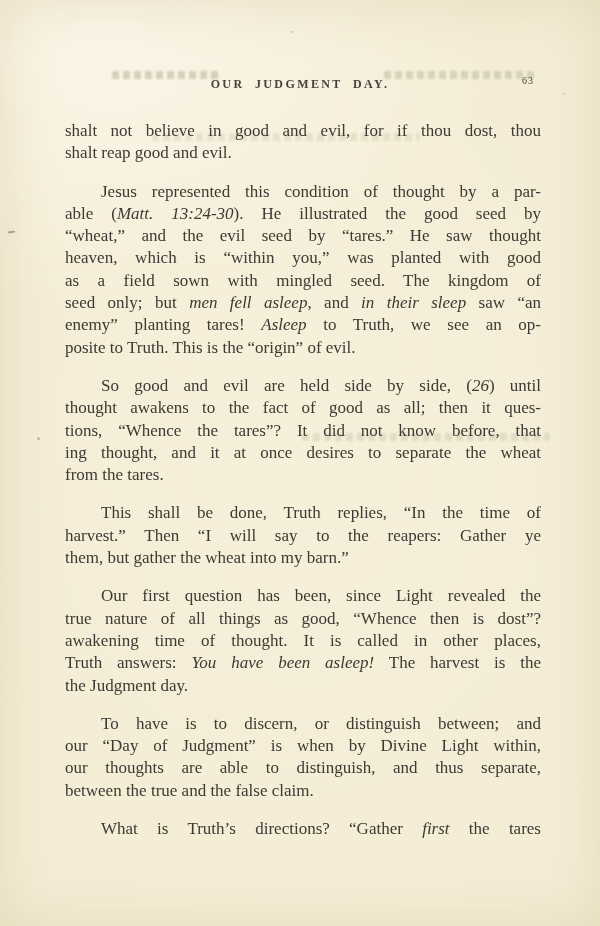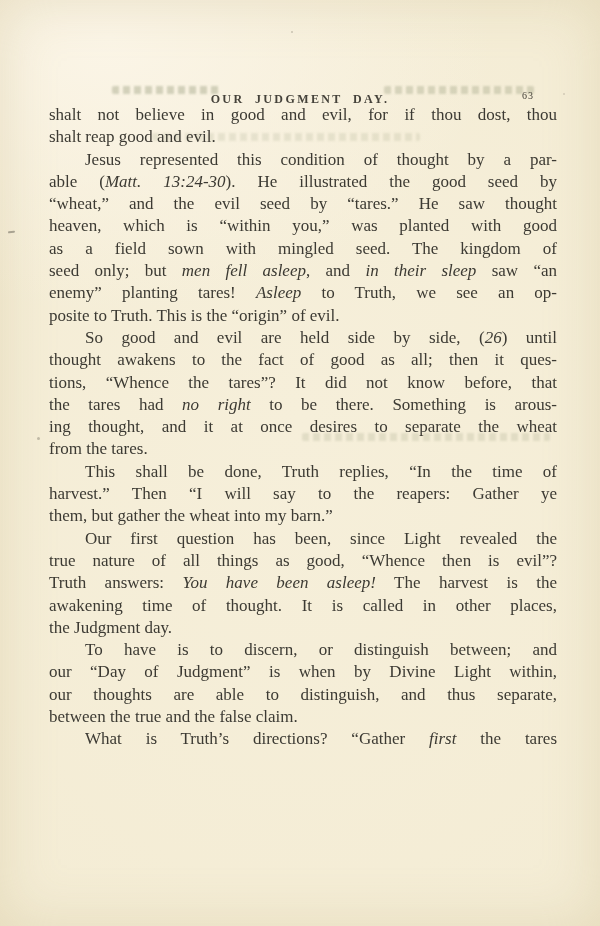--- a/index.html
+++ b/index.html
@@ -11,38 +11,38 @@
   }
   .page {
     position: relative;
     width: 600px; height: 926px;
     background:
       radial-gradient(ellipse 700px 500px at 18% 4%, #fbf5e7 0%, rgba(251,245,231,0) 55%),
       radial-gradient(ellipse 900px 1200px at 50% 45%, #f6efda 0%, #f3ebd2 78%, #eee4c6 100%);
     box-shadow: inset 0 0 55px rgba(196,178,130,0.30);
   }
   .running-head {
-    position: absolute; top: 16px; left: 0; width: 100%; height: 100px;
+    position: absolute; top: 1px; left: 0; width: 100%; height: 100px;
   }
   .head-title {
     position: absolute; top: 76px; left: 0; width: 100%;
     text-align: center;
     font-size: 12px; font-weight: 700;
     letter-spacing: 2.4px; word-spacing: 5px;
     color: #45423a;
   }
   .head-page-num {
     position: absolute; top: 74px; right: 66px;
     font-size: 10px; color: #3e3b33;
     letter-spacing: 1px;
   }
   .page-body {
     position: absolute; top: 104px; left: 49px; width: 508px;
   }
-  .paragraph { margin: 0; }
+  .paragraph { margin: 16px; }
   .line {
     font-size: 17px; line-height: 22.3px;
     color: #3c3a33;
     white-space: normal;
   }
   .line.just { text-align: justify; text-align-last: justify; }
   .line.indent { text-indent: 36px; }
   .line i { font-style: italic; }
   
   .ghost {
@@ -96,34 +96,33 @@
         <div class="line just">heaven, which is “within you,” was planted with good</div>
         <div class="line just">as a field sown with mingled seed. The kingdom of</div>
         <div class="line just">seed only; but <i>men fell asleep</i>, and <i>in their sleep</i> saw “an</div>
         <div class="line just">enemy” planting tares! <i>Asleep</i> to Truth, we see an op-</div>
         <div class="line">posite to Truth. This is the “origin” of evil.</div>
       </div>
       <div class="paragraph">
         <div class="line just indent">So good and evil are held side by side, (<i>26</i>) until</div>
         <div class="line just">thought awakens to the fact of good as all; then it ques-</div>
         <div class="line just">tions, “Whence the tares”? It did not know before, that</div>
-        <div class="line just">the tares had <i>no right</i> to be there. Something is arous-</div>
         <div class="line just">ing thought, and it at once desires to separate the wheat</div>
         <div class="line">from the tares.</div>
       </div>
       <div class="paragraph">
         <div class="line just indent">This shall be done, Truth replies, “In the time of</div>
         <div class="line just">harvest.” Then “I will say to the reapers: Gather ye</div>
         <div class="line">them, but gather the wheat into my barn.”</div>
       </div>
       <div class="paragraph">
         <div class="line just indent">Our first question has been, since Light revealed the</div>
-        <div class="line just">true nature of all things as good, “Whence then is evil”?</div>
+        <div class="line just">true nature of all things as good, “Whence then is dost”?</div>
+        <div class="line just">awakening time of thought. It is called in other places,</div>
         <div class="line just">Truth answers: <i>You have been asleep!</i> The harvest is the</div>
-        <div class="line just">awakening time of thought. It is called in other places,</div>
         <div class="line">the Judgment day.</div>
       </div>
       <div class="paragraph">
         <div class="line just indent">To have is to discern, or distinguish between; and</div>
         <div class="line just">our “Day of Judgment” is when by Divine Light within,</div>
         <div class="line just">our thoughts are able to distinguish, and thus separate,</div>
         <div class="line">between the true and the false claim.</div>
       </div>
       <div class="paragraph">
         <div class="line just indent">What is Truth’s directions? “Gather <i>first</i> the tares</div>

